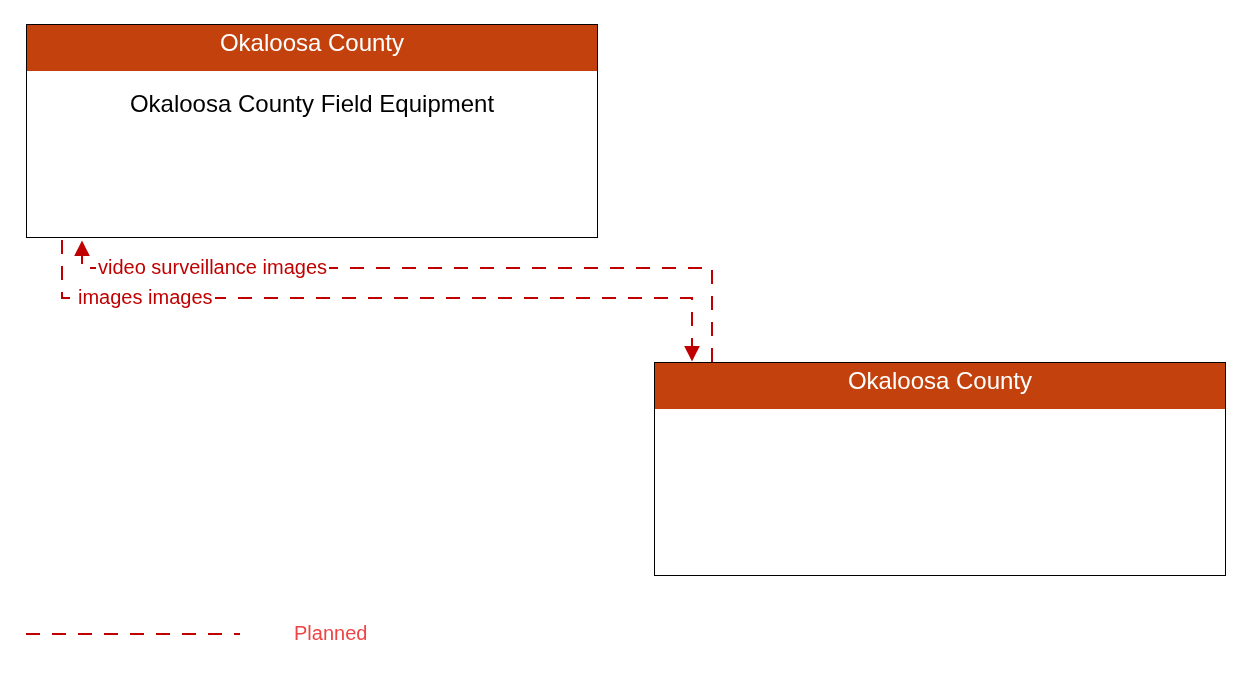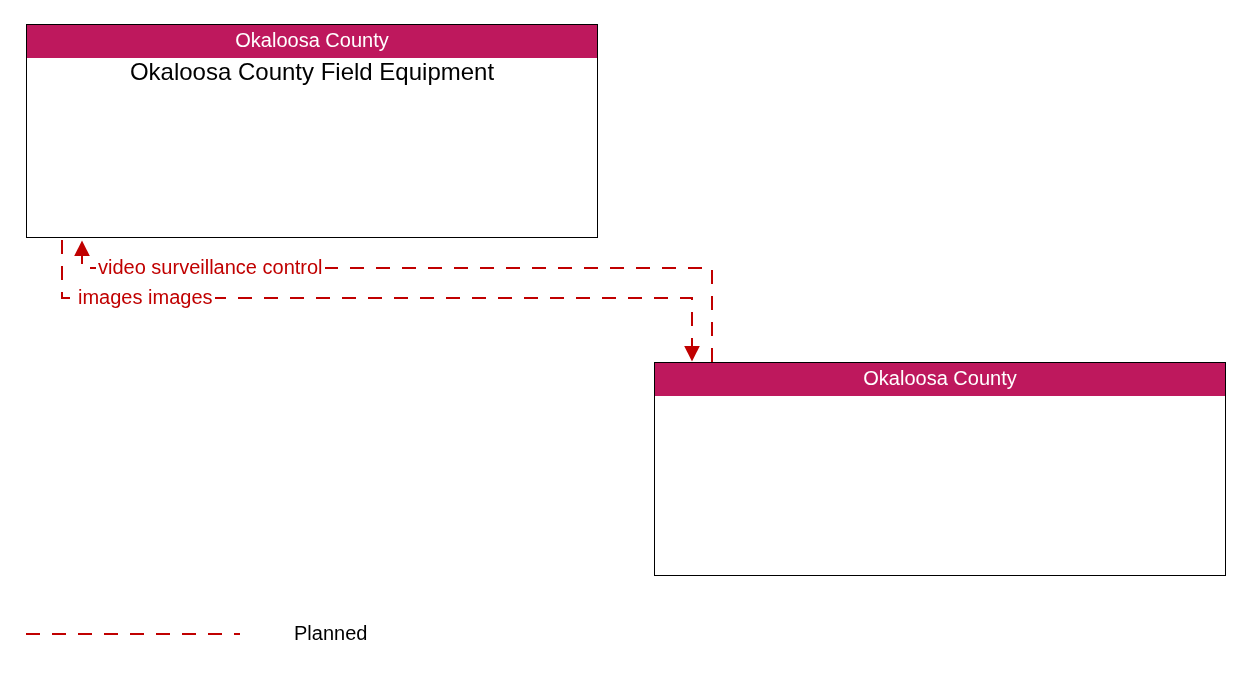--- a/index.html
+++ b/index.html
@@ -12,44 +12,44 @@
     position: relative;
     overflow: hidden;
   }
   .box {
     position: absolute;
     border: 1px solid #000;
     background: #fff;
     box-sizing: border-box;
   }
   .box-header {
-    background: #be185d;
+    background: #c2410c;
     color: #fff;
     text-align: center;
-    font-size: 20px;
+    font-size: 24px;
     font-weight: normal;
-    padding: 4px 0 6px 0;
+    padding: 4px 0 14px 0;
   }
   .box-title {
     text-align: center;
     font-size: 24px;
     color: #000;
-    padding: 0 8px 0 8px;
+    padding: 19px 8px 0 8px;
   }
   .flow-label {
     position: absolute;
     color: #c00000;
     font-size: 20px;
     white-space: nowrap;
     background: #fff;
     padding: 0 2px;
   }
   .legend-label {
     position: absolute;
-    color: #000000;
+    color: #ef4444;
     font-size: 20px;
   }
   svg.connectors {
     position: absolute;
     left: 0;
     top: 0;
     width: 1252px;
     height: 688px;
     pointer-events: none;
   }
@@ -73,17 +73,17 @@
 
 <div class="box" style="left:26px; top:24px; width:572px; height:214px;">
   <div class="box-header">Okaloosa County</div>
   <div class="box-title">Okaloosa County Field Equipment</div>
 </div>
 
 <div class="box" style="left:654px; top:362px; width:572px; height:214px;">
   <div class="box-header">Okaloosa County</div>
 </div>
 
-<div class="flow-label" style="left:96px; top:256px;">video surveillance control</div>
+<div class="flow-label" style="left:96px; top:256px;">video surveillance images</div>
 
 <div class="flow-label" style="left:76px; top:286px;">images images</div>
 
 <div class="legend-label" style="left:294px; top:622px;">Planned</div>
 
 </body></html>

